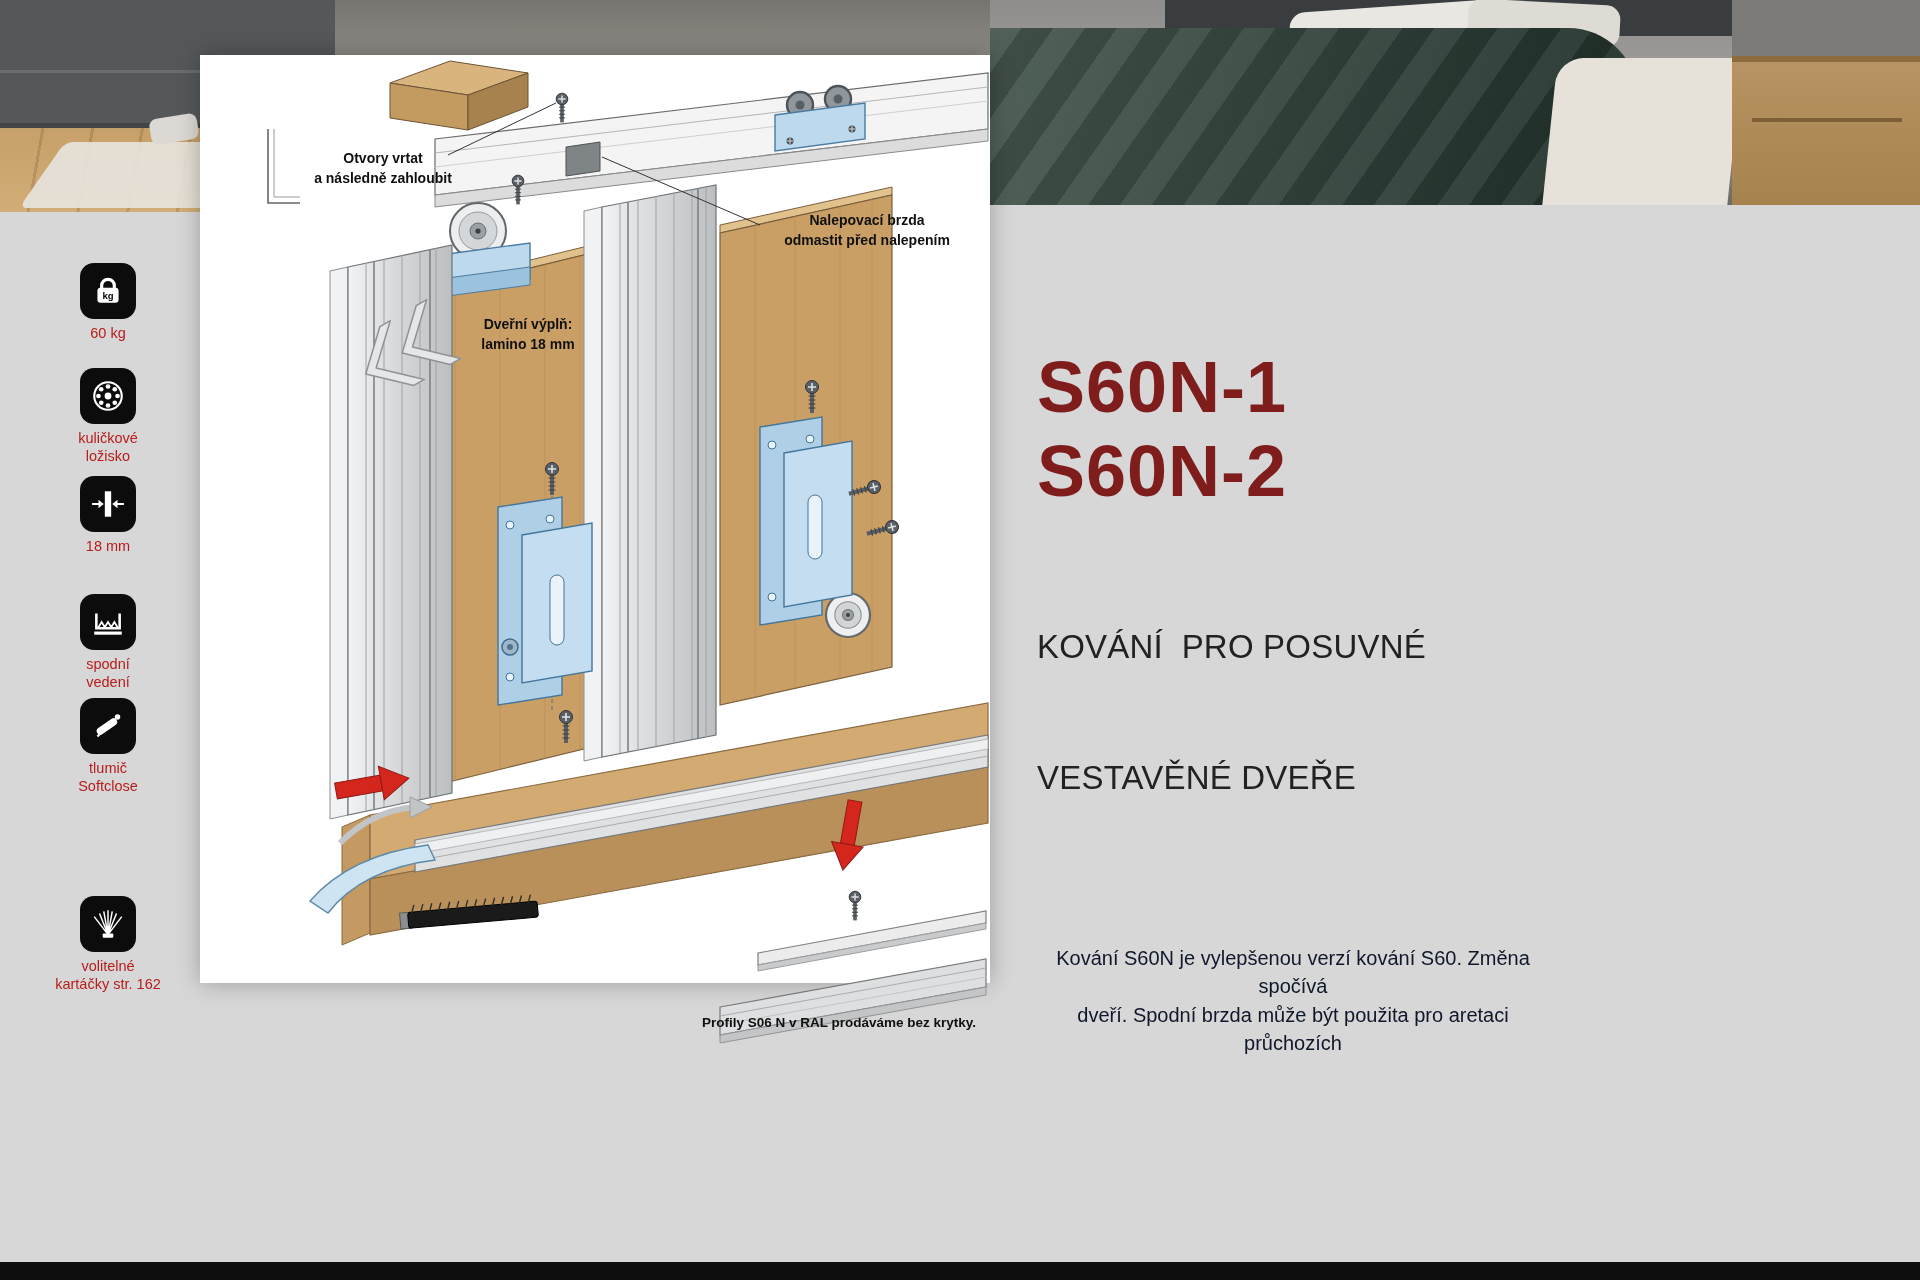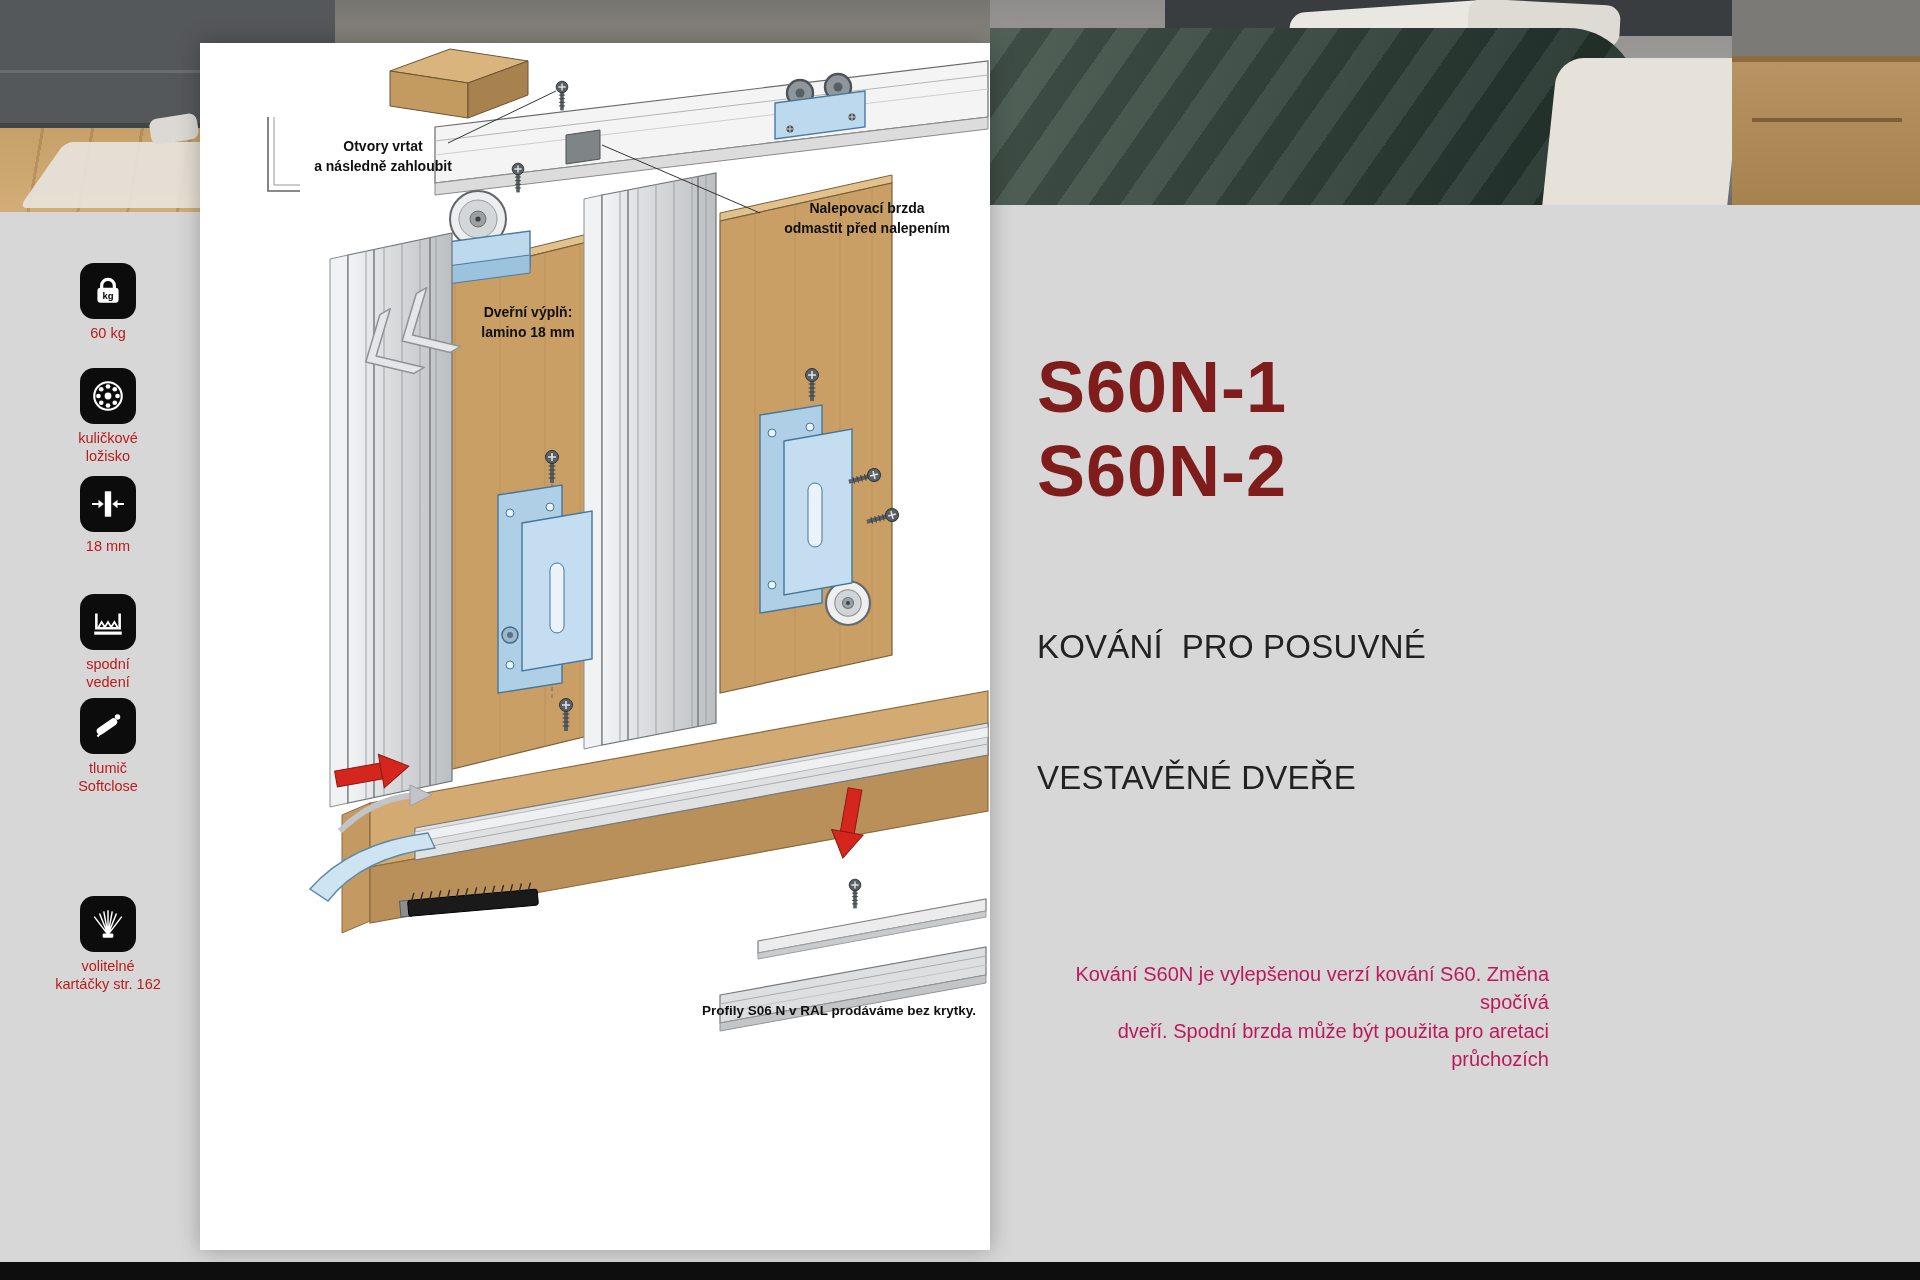--- a/index.html
+++ b/index.html
@@ -35,31 +35,31 @@
   
   .bottom-bar{position:absolute;left:0;bottom:0;width:1920px;height:18px;background:#0e0e0e}
 
   
   .sidebar{position:absolute;left:52px;top:0;width:112px;height:1280px}
   .sb-item{position:absolute;left:0;width:112px;display:flex;flex-direction:column;align-items:center}
   .icon-box{width:56px;height:56px;background:#0c0c0c;border-radius:14px;display:flex;align-items:center;justify-content:center;flex:none}
   .sb-label{margin-top:6px;font-size:14.5px;line-height:1.22;color:#b91c1c;text-align:center;white-space:pre-line}
 
   
-  .panel{position:absolute;left:200px;top:43px;width:790px;height:1207px;background:#ffffff;
+  .panel{position:absolute;left:200px;top:55px;width:790px;height:928px;background:#ffffff;
     box-shadow:0 0 22px rgba(0,0,0,.28)}
   .panel svg.scene{position:absolute;left:0;top:0;width:790px;height:1207px}
   .ann{position:absolute;font-size:14px;font-weight:bold;color:#101010;line-height:1.4;text-align:center;white-space:pre-line}
   .footnote{position:absolute;font-size:13.5px;font-weight:bold;color:#101010;white-space:nowrap}
 
   
   .right-col{position:absolute;left:1037px;top:346px;width:540px}
   .title{font-size:72px;font-weight:bold;color:#7f1d1d;line-height:1.16;letter-spacing:1px}
   .subtitle{margin-top:24px;font-size:33px;color:#222222;line-height:1.33;white-space:pre-wrap;letter-spacing:.2px}
-  .desc{margin-top:72px;width:512px;font-size:20px;line-height:1.42;color:#be185d;text-align:right}
+  .desc{margin-top:56px;width:512px;font-size:20px;line-height:1.42;color:#0f172a;text-align:center}
 </style>
 </head>
 <body>
 
 <div class="page">
 
   <div class="photo">
     <div class="photo-left">
       <div class="pl-floor-planks"></div>
       <div class="pl-furniture"></div>

